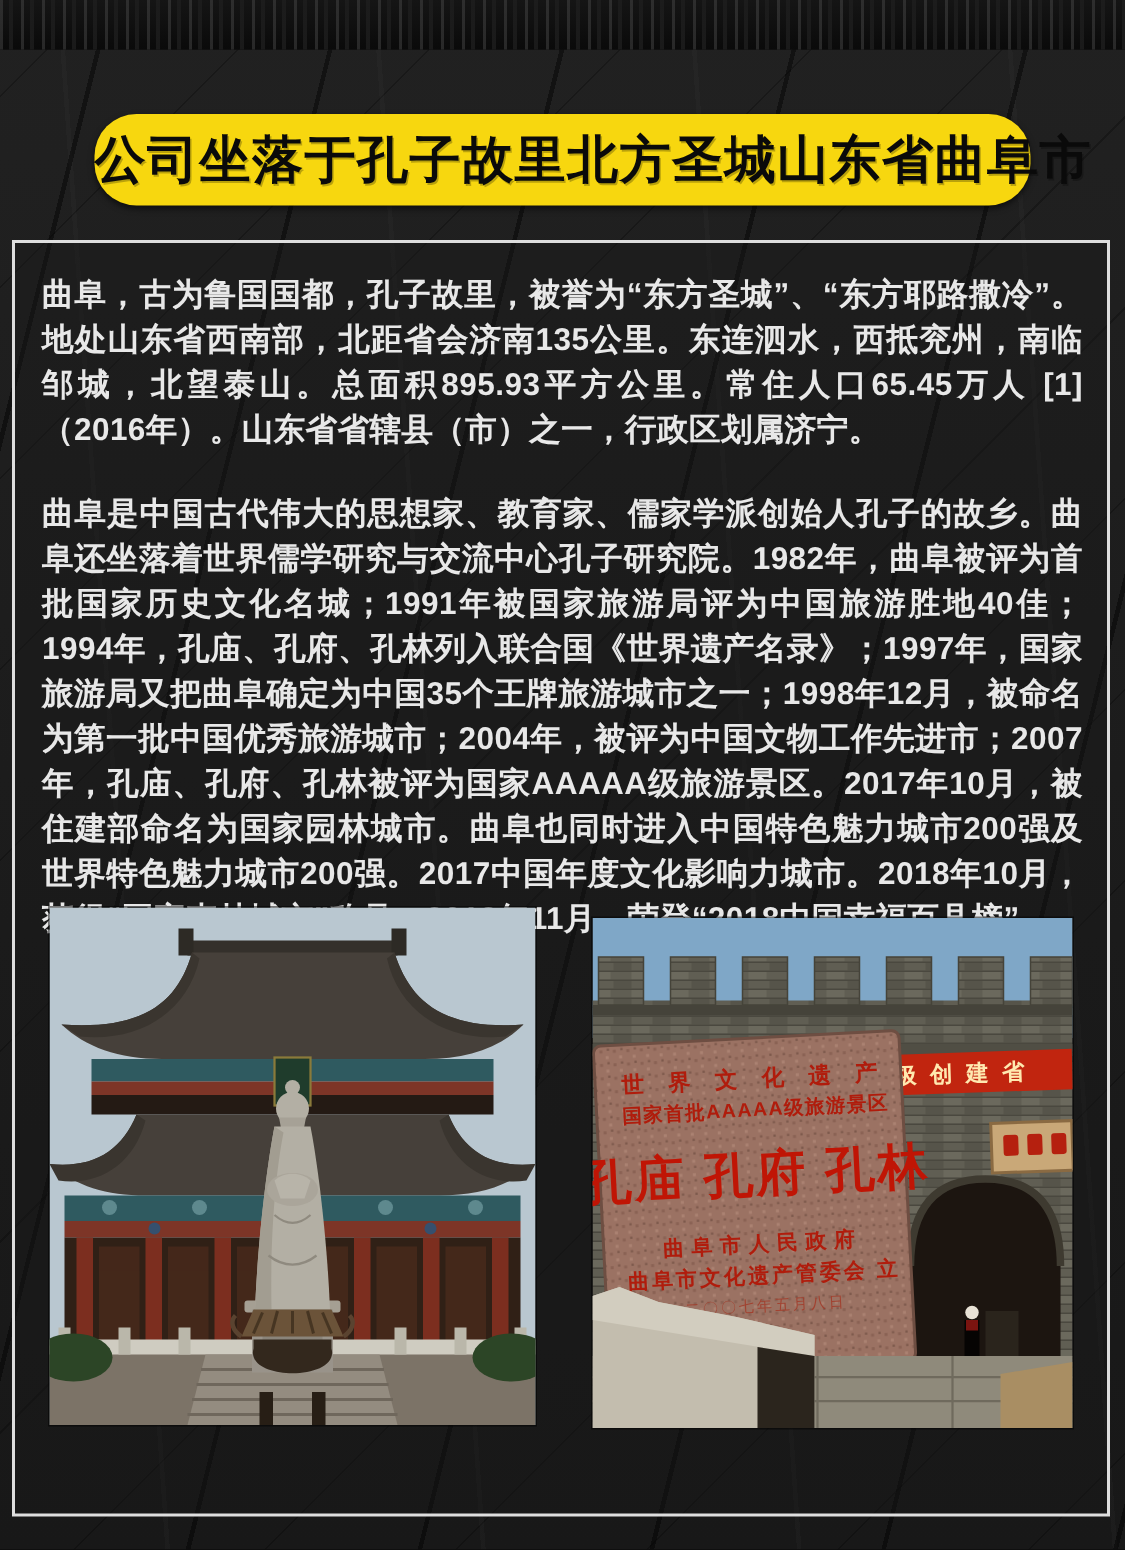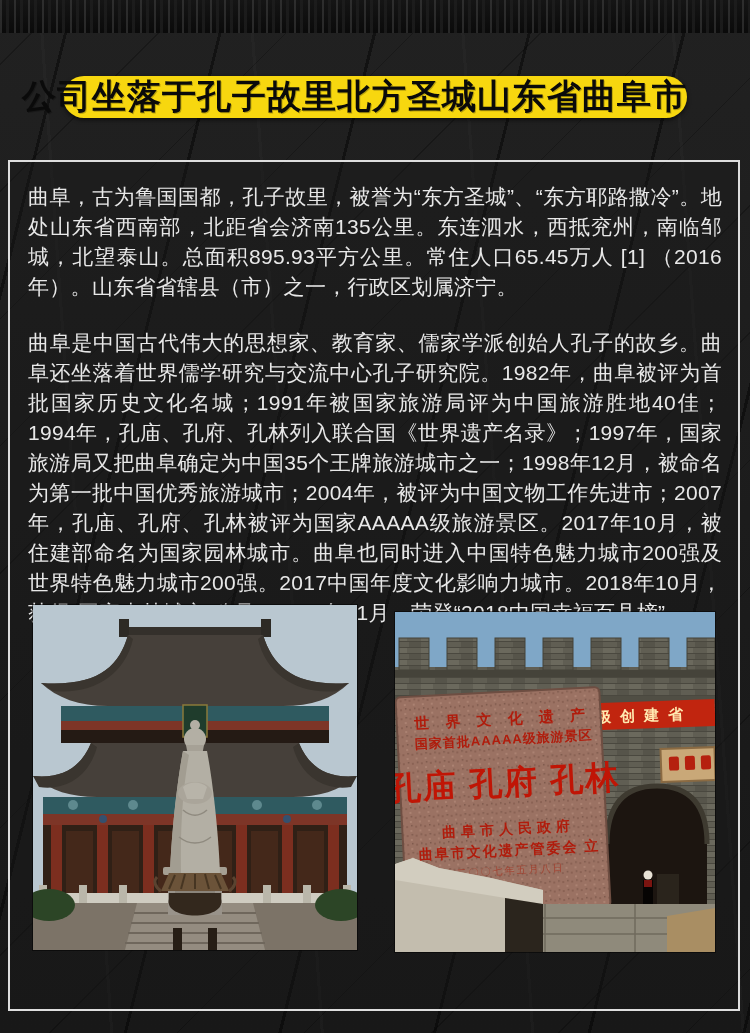--- a/index.html
+++ b/index.html
@@ -14,34 +14,35 @@
       linear-gradient(180deg,#212121 0%,#1b1b1b 60%,#181818 100%);
   }
   .top-strip{
     position:absolute;left:0;top:0;width:750px;height:33px;
     background-color:#0d0d0d;
     background-image:
       repeating-linear-gradient(90deg, rgba(70,70,70,0.5) 0 2px, transparent 2px 6px, rgba(30,30,30,0.8) 6px 9px, transparent 9px 14px),
       linear-gradient(180deg,#151515,#0a0a0a);
   }
   .banner{
-    position:absolute;left:63px;top:76px;width:624px;height:42px;
+    position:absolute;left:63px;top:76px;width:624px;height:61px;
     background:#f7d70f;border-radius:28px;
-    display:flex;align-items:center;justify-content:flex-end;
+    display:flex;align-items:center;justify-content:flex-start;
     box-shadow:0 2px 4px rgba(0,0,0,0.6);
   }
   .banner-title{
     font-size:34px;font-weight:bold;color:#0a0a0a;letter-spacing:1px;
     text-shadow:1px 1px 0 rgba(0,0,0,0.25);white-space:nowrap;
   }
   .content-box{
     position:absolute;left:8px;top:160px;width:732px;height:851px;
     border:2px solid #dedede;box-sizing:border-box;
     background:rgba(25,25,25,0.35);
     padding:20px 16px 0 18px;
+    font-weight:bold;
   }
   .article p{
     margin:0;color:#e8e8e8;font-size:21px;line-height:30px;
     text-align:justify;letter-spacing:0.3px;
   }
   .article p + p{margin-top:26px;}
   .photo{position:absolute;display:block;box-shadow:0 0 0 1px rgba(0,0,0,0.5);}
   .photo-left{left:33px;top:605px;}
   .photo-right{left:395px;top:612px;}
   svg text{font-family:"Liberation Sans","DejaVu Sans",sans-serif;}

